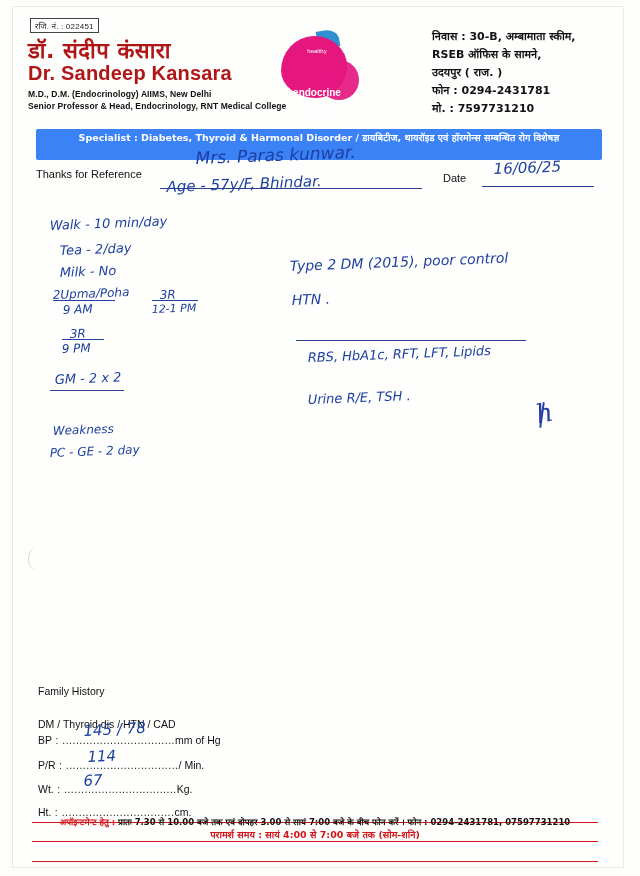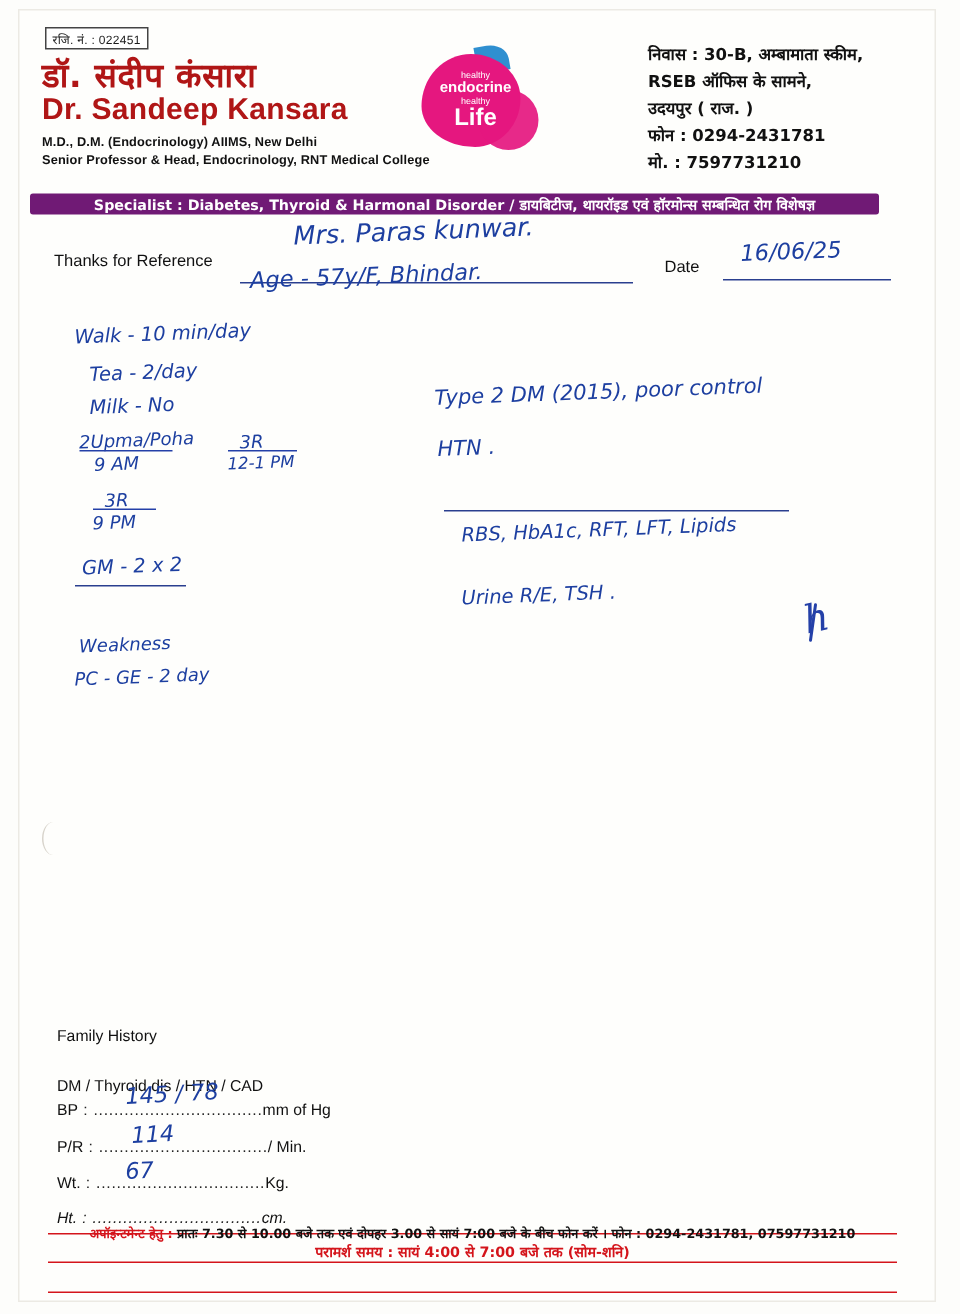--- a/index.html
+++ b/index.html
@@ -112,21 +112,21 @@
     position: absolute;
     left: 10px;
     top: 18px;
     width: 64px;
     text-align: center;
     color: #fff;
     line-height: 1.05;
     z-index: 3;
   }
   .logo-text .l1 { font-size: 6px; }
-  .logo-text .l2 { font-size: 10px; font-weight: bold; }
+  .logo-text .l2 { font-size: 10px; font-weight: bold; margin-top: 34px; }
   .logo-text .l3 { font-size: 6px; }
   .logo-text .l4 { font-size: 16px; font-weight: bold; }
 
   
   .addr {
     position: absolute;
     left: 432px;
     font-size: 11px;
     font-weight: bold;
     color: #111;
@@ -134,25 +134,25 @@
   }
   .a1 { top: 28px; }
   .a2 { top: 46px; }
   .a3 { top: 64px; }
   .a4 { top: 82px; }
   .a5 { top: 100px; }
 
   
   .banner {
     position: absolute;
-    left: 20px;
+    left: 36px;
     top: 129px;
     width: 566px;
-    height: 14px;
-    background: #701a75;
+    height: 31px;
+    background: #3b82f6;
     border-radius: 2px;
   }
   .banner-text {
     position: absolute;
     left: 0;
     top: 0;
     width: 566px;
     height: 17px;
     line-height: 17px;
     text-align: center;
@@ -268,21 +268,21 @@
     position: absolute;
     left: 38px;
     font-size: 10.5px;
     color: #111;
   }
   .f-family { top: 685px; }
   .f-dm     { top: 718px; }
   .f-bp     { top: 734px; }
   .f-pr     { top: 759px; }
   .f-wt     { top: 783px; }
-  .f-ht     { top: 806px; font-style: italic; }
+  .f-ht     { top: 806px; }
 
   .dots { letter-spacing: 0.5px; color: #222; }
 
   .v-bp  { position: absolute; left: 84px;  top: 722px; font-size: 15px; }
   .v-pr  { position: absolute; left: 88px;  top: 748px; font-size: 15px; }
   .v-wt  { position: absolute; left: 84px;  top: 772px; font-size: 15px; }
 
   
   .foot1 {
     position: absolute;

